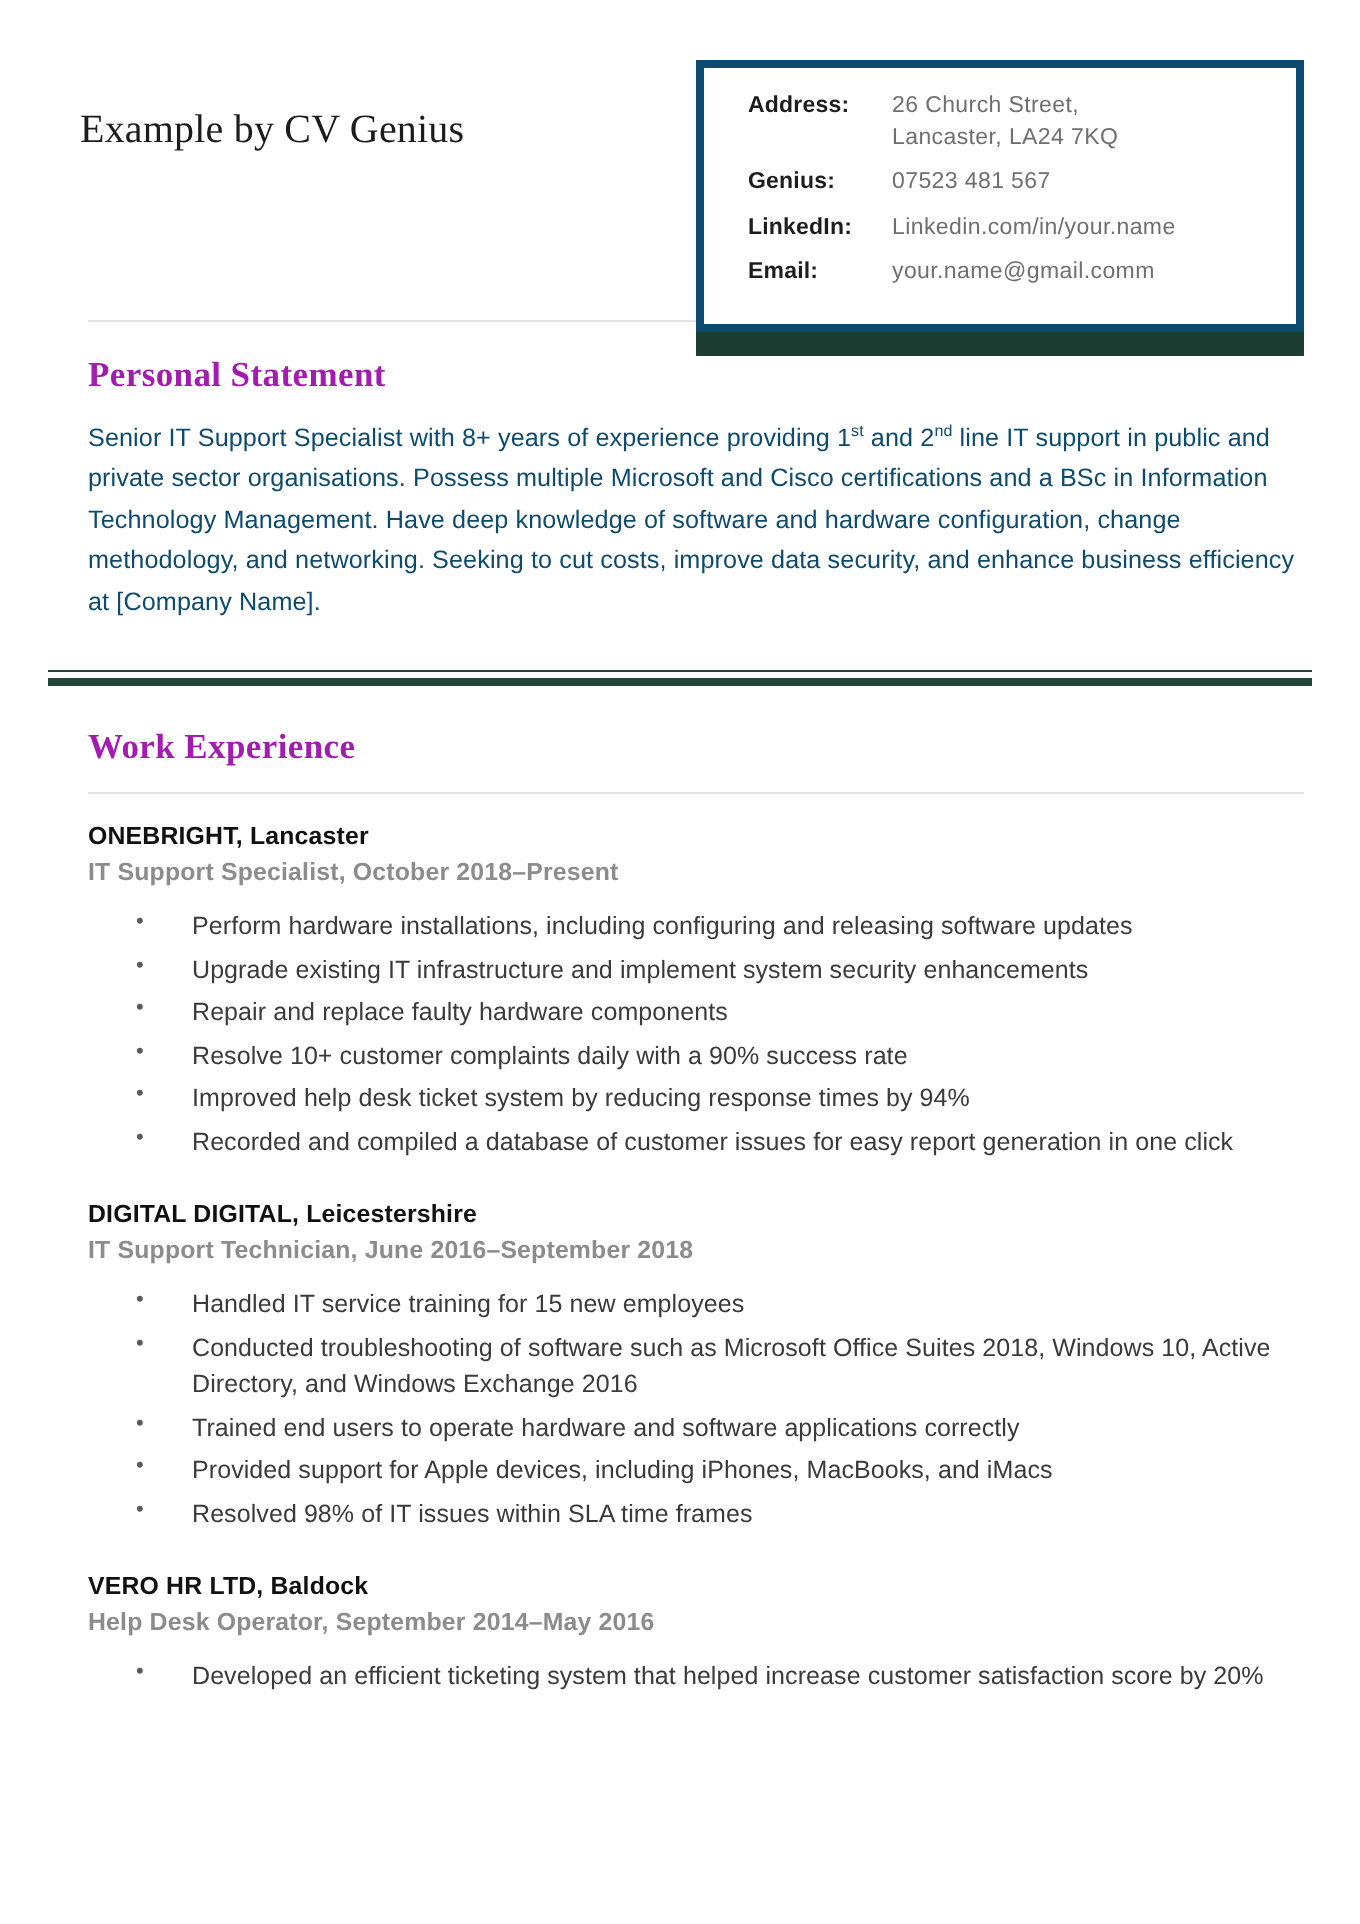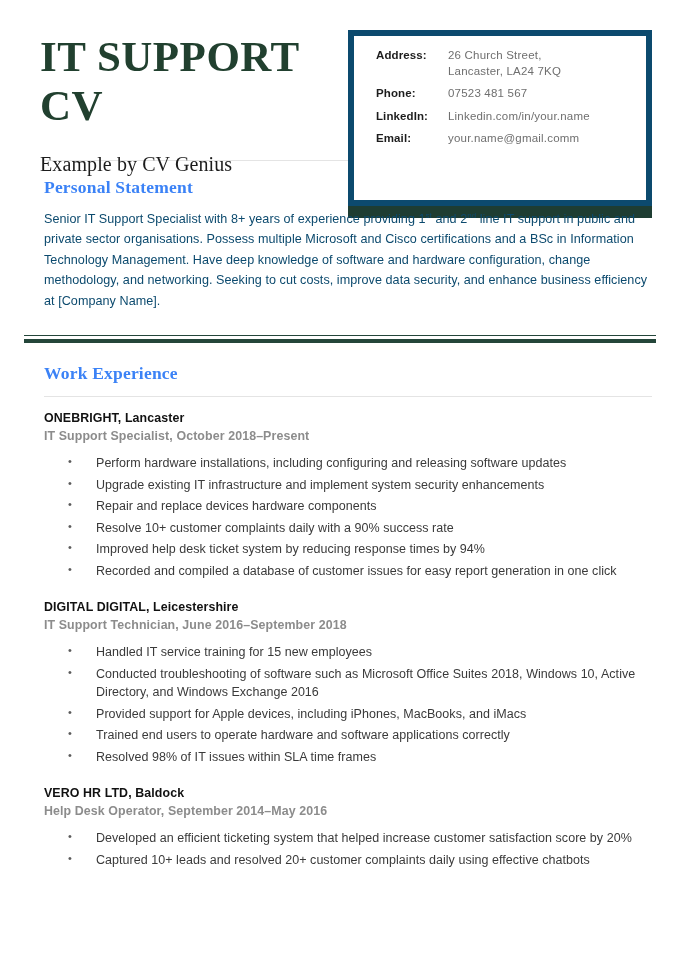--- a/index.html
+++ b/index.html
@@ -52,25 +52,25 @@
     color: #1c1c1c;
     margin-top: 22px;
     letter-spacing: 0.1px;
   }
 
   .header-right {
     flex: 1;
     margin-left: 8px;
   }
   .contact-box {
-    border: 6px solid #0c4a6e;
+    border: 4px solid #0c4a6e;
     background: #ffffff;
     padding: 12px 16px 12px 22px;
     box-sizing: border-box;
-    height: 176px;
+    height: 136px;
   }
   .contact-bar {
     height: 12px;
     background: #1e3d32;
     width: 100%;
   }
   table.contact-table {
     border-collapse: collapse;
     width: 100%;
   }
@@ -117,21 +117,21 @@
   }
 
   
   .section {
     padding: 0 28px 0 44px;
   }
   .section-heading {
     font-family: "Liberation Serif", serif;
     font-weight: bold;
     font-size: 17.5px;
-    color: #3b82f6;
+    color: #a21caf;
     letter-spacing: 0.2px;
     margin: 16px 0 0 0;
   }
   .statement-text {
     font-size: 12.6px;
     line-height: 1.62;
     color: #0c4a6e;
     margin-top: 11px;
     letter-spacing: 0.05px;
   }
@@ -189,36 +189,35 @@
     color: #5a5a5a;
   }
 </style>
 </head>
 <body>
 
 <div class="page">
 
   <div class="header">
     <div class="header-left">
-      <div class="cv-title">IT SUPPORT CV</div>
       <div class="cv-subtitle">Example by CV Genius</div>
     </div>
     <div class="header-right">
       <div class="contact-box">
         <table class="contact-table">
           <tbody>
             <tr>
               <td class="c-label">Address:</td>
               <td class="c-value">
                 <span>26 Church Street,</span><br>
                 <span>Lancaster, LA24 7KQ</span>
               </td>
             </tr>
             <tr>
-              <td class="c-label">Phone:</td>
+              <td class="c-label">Genius:</td>
               <td class="c-value">07523 481 567</td>
             </tr>
             <tr>
               <td class="c-label">LinkedIn:</td>
               <td class="c-value">Linkedin.com/in/your.name</td>
             </tr>
             <tr>
               <td class="c-label">Email:</td>
               <td class="c-value">your.name@gmail.comm</td>
             </tr>
@@ -246,42 +245,41 @@
   <div class="section">
     <div class="section-heading work-heading">Work Experience</div>
     <div class="heading-rule"></div>
 
     <div class="job">
       <div class="job-company">ONEBRIGHT, Lancaster</div>
       <div class="job-title">IT Support Specialist, October 2018–Present</div>
       <ul class="job-bullets">
         <li>Perform hardware installations, including configuring and releasing software updates</li>
         <li>Upgrade existing IT infrastructure and implement system security enhancements</li>
-        <li>Repair and replace devices hardware components</li>
+        <li>Repair and replace faulty hardware components</li>
         <li>Resolve 10+ customer complaints daily with a 90% success rate</li>
         <li>Improved help desk ticket system by reducing response times by 94%</li>
         <li>Recorded and compiled a database of customer issues for easy report generation in one click</li>
       </ul>
     </div>
 
     <div class="job" style="margin-top:20px;">
       <div class="job-company">DIGITAL DIGITAL, Leicestershire</div>
       <div class="job-title">IT Support Technician, June 2016–September 2018</div>
       <ul class="job-bullets">
         <li>Handled IT service training for 15 new employees</li>
         <li>Conducted troubleshooting of software such as Microsoft Office Suites 2018, Windows 10, Active Directory, and Windows Exchange 2016</li>
+        <li>Trained end users to operate hardware and software applications correctly</li>
         <li>Provided support for Apple devices, including iPhones, MacBooks, and iMacs</li>
-        <li>Trained end users to operate hardware and software applications correctly</li>
         <li>Resolved 98% of IT issues within SLA time frames</li>
       </ul>
     </div>
 
     <div class="job" style="margin-top:20px;">
       <div class="job-company">VERO HR LTD, Baldock</div>
       <div class="job-title">Help Desk Operator, September 2014–May 2016</div>
       <ul class="job-bullets">
         <li>Developed an efficient ticketing system that helped increase customer satisfaction score by 20%</li>
-        <li>Captured 10+ leads and resolved 20+ customer complaints daily using effective chatbots</li>
       </ul>
     </div>
   </div>
 
 </div>
 
 </body></html>

